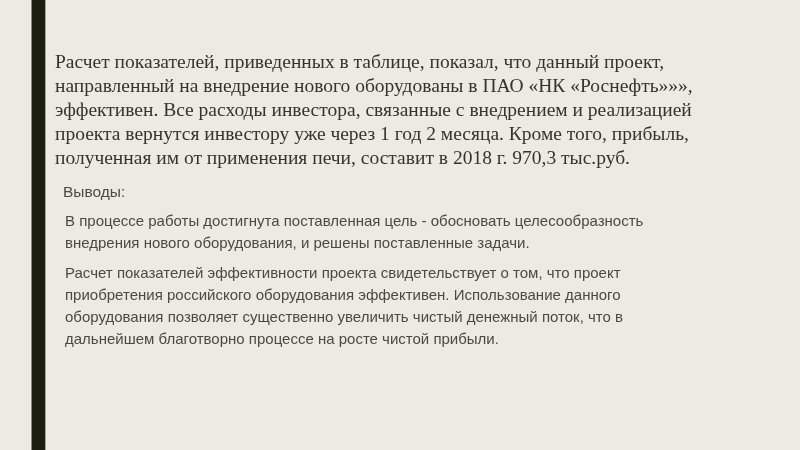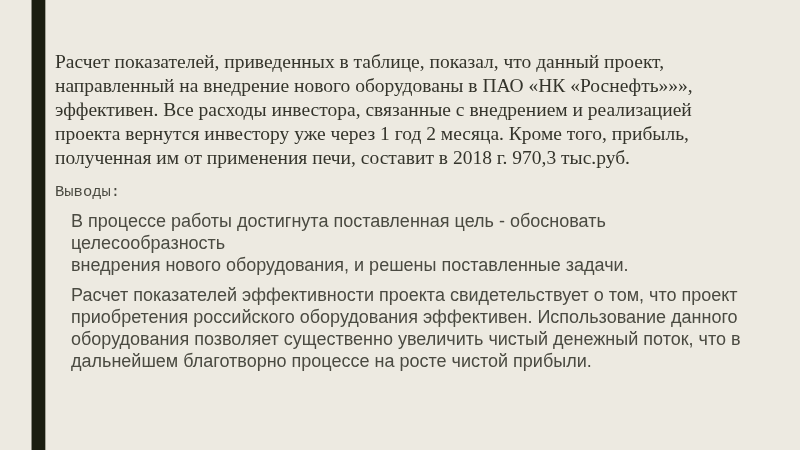--- a/index.html
+++ b/index.html
@@ -33,33 +33,33 @@
   }
   .p-main {
     font-family: "Liberation Serif", serif;
     font-size: 19.5px;
     line-height: 24px;
     color: #34342B;
     white-space: pre-line;
     margin: 0 0 11px 0;
   }
   .label {
-    font-family: Liberation Mono, monospace;
+    font-family: Liberation Sans, sans-serif;
     font-size: 15.5px;
     line-height: 22px;
     color: #4A4A41;
-    margin: 0 0 7px 0;
+    margin: 0 0 7px 8px;
   }
   .p-sans {
     font-family: "Liberation Sans", sans-serif;
-    font-size: 18px;
+    font-size: 15px;
     line-height: 22px;
     color: #4A4A41;
     white-space: pre-line;
-    margin: 0 0 8px 16px;
+    margin: 0 0 8px 10px;
   }
 </style>
 </head>
 <body>
 
 <div class="slide">
   <div class="accent-bar"></div>
   <div class="content">
     <p class="p-main">Расчет показателей, приведенных в таблице, показал, что данный проект,
 направленный на внедрение нового оборудованы в ПАО «НК «Роснефть»»»,

